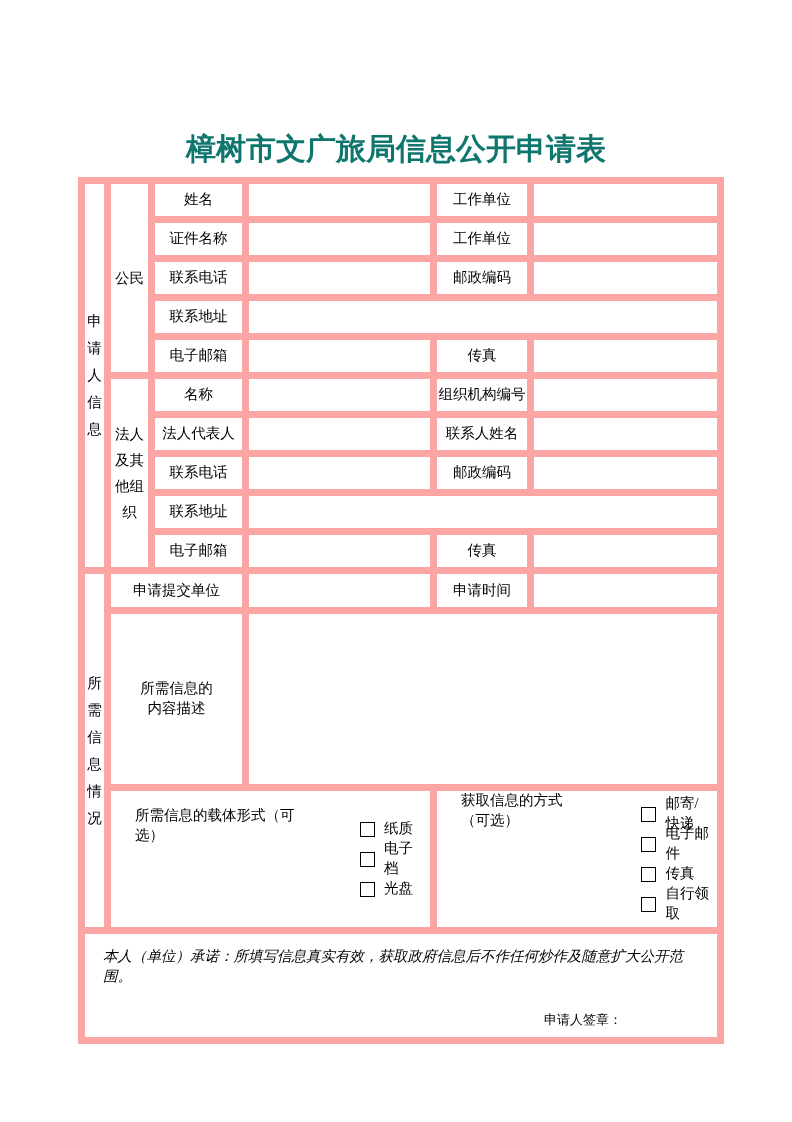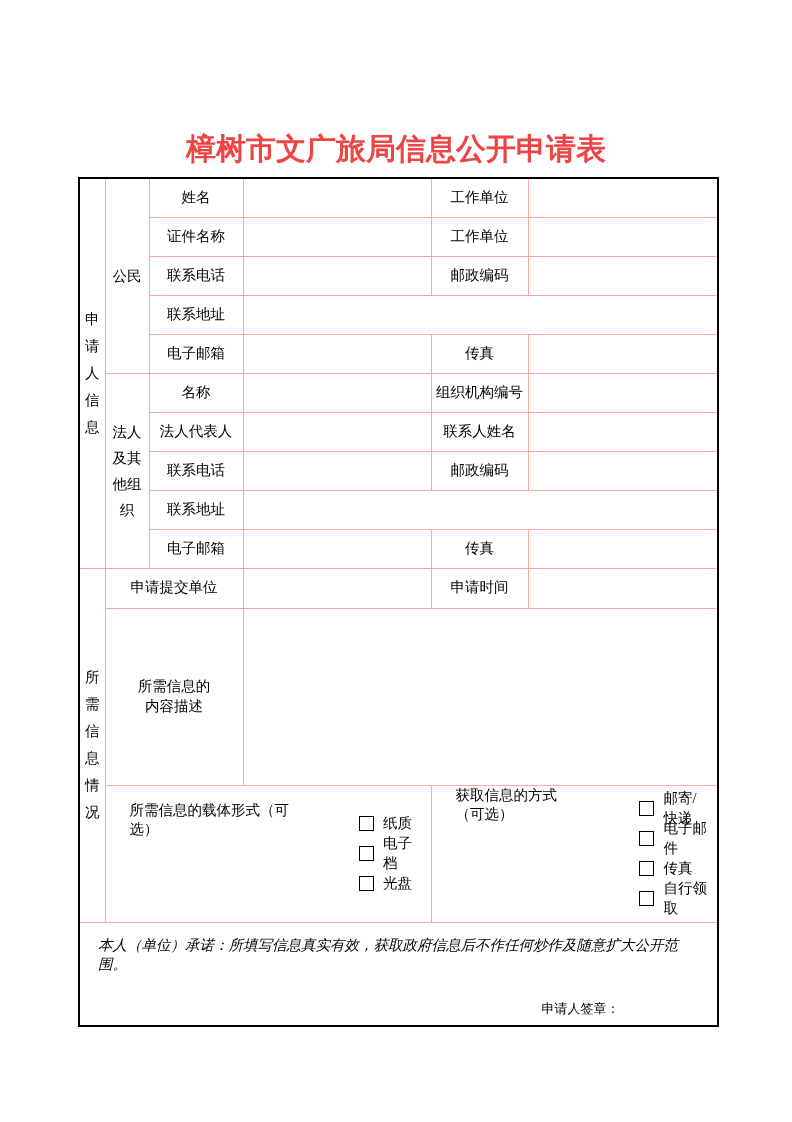--- a/index.html
+++ b/index.html
@@ -3,29 +3,29 @@
 <meta charset="utf-8">
 <style>
   html,body{margin:0;padding:0;background:#fff;}
   .page{
     width:792px;height:1122px;background:#ffffff;position:relative;
     font-family:"Liberation Serif", serif;color:#000;overflow:hidden;
   }
   .title{
     padding-top:131px;margin:0;text-align:center;
     font-family:"Liberation Sans", sans-serif;
-    font-size:30px;font-weight:700;line-height:36px;color:#ef4444;
+    font-size:30px;font-weight:700;line-height:36px;color:#0f766e;
   }
   table.form{
     border-collapse:collapse;table-layout:fixed;
     margin:10px 0 0 78px;width:639px;
     border:2px solid #000;
   }
   table.form td{
-    border:1px solid #fca5a5;
+    border:7px solid #fca5a5;
     font-size:14.5px;line-height:1.35;
     padding:0;vertical-align:middle;color:#000;
     overflow:hidden;
   }
   td.lbl{text-align:center;}
   td.blank{background:#fff;}
   
   .vstack{
     margin:0 auto;width:16px;
     word-break:break-all;line-height:27px;

